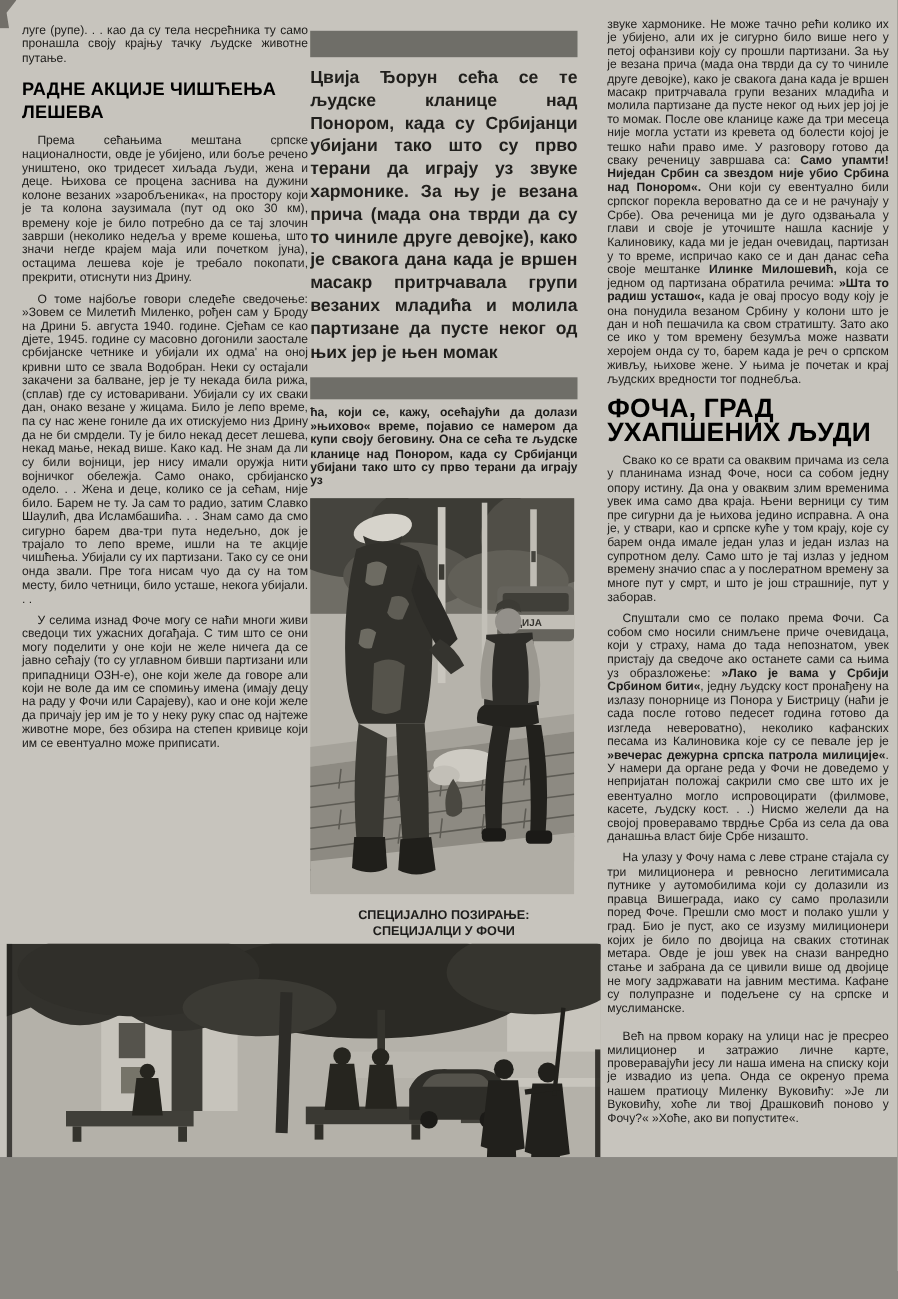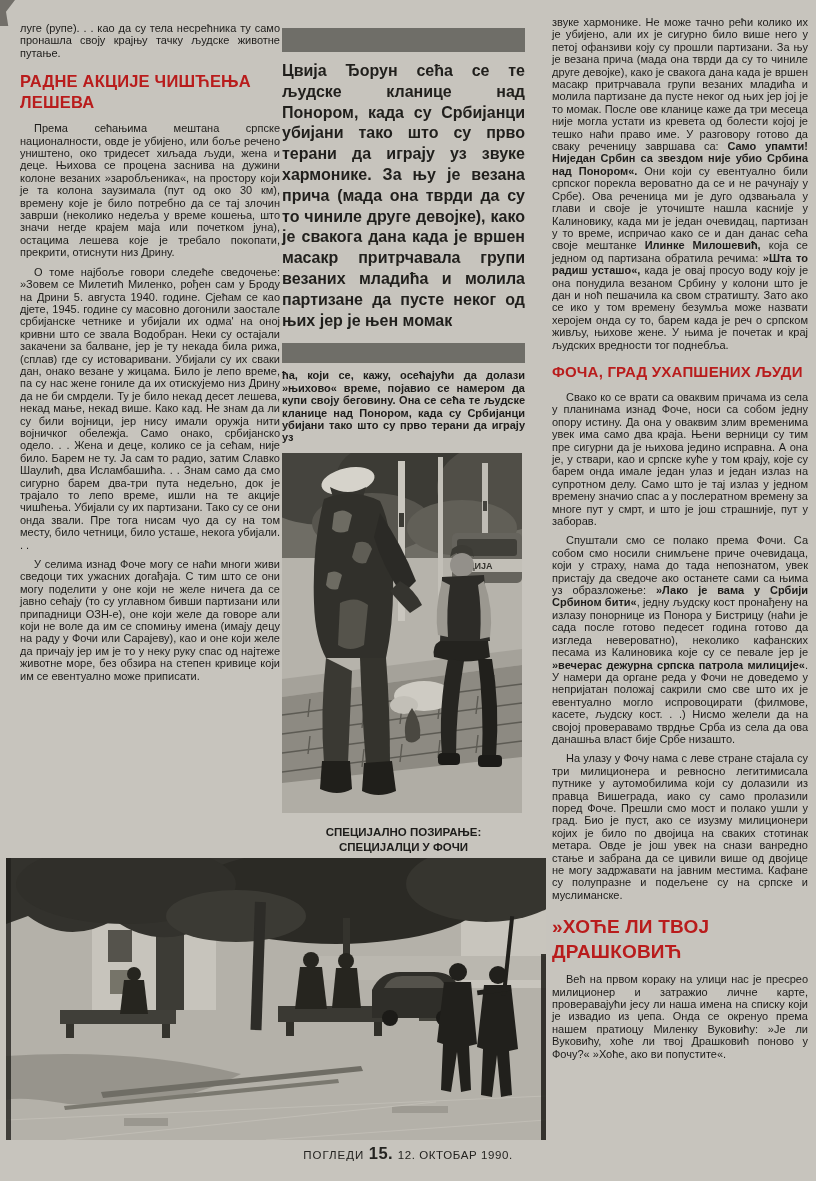--- a/index.html
+++ b/index.html
@@ -1,30 +1,30 @@
 <!DOCTYPE html>
 <html><head>
 <meta charset="utf-8">
 <style>
   html,body{margin:0;padding:0;background:#8a8882;}
   .page{
-    position:relative;width:816px;height:1181px;margin:0 auto;
+    position:relative;width:816px;height:1052px;margin:0 auto;
     background:#c7c4bd;overflow:hidden;
     font-family:"Liberation Sans",sans-serif;color:#1d1c1a;
     -webkit-font-smoothing:antialiased;
   }
   .col{position:absolute;text-align:justify;}
   .body-txt{font-size:11px;line-height:12.4px;}
   .body-txt p{margin:0 0 0 0;text-indent:14px;}
   .body-txt p.noindent{text-indent:0;}
   .body-txt p + p{margin-top:7px;}
   .b{font-weight:bold;}
-  h2.sec{font-weight:bold;letter-spacing:.2px;margin:0;color:#b91c1c;}
+  h2.sec{font-weight:bold;letter-spacing:.2px;margin:0;color:#000000;}
   .h-left{font-size:16.5px;line-height:21px;margin:12px 0 9px 0 !important;text-align:left;}
-  .h-foca{font-size:15px;line-height:22px;margin:10px 0 8px 0 !important;text-align:left;}
+  .h-foca{font-size:24px;line-height:22px;margin:10px 0 8px 0 !important;text-align:left;}
   .h-drask{font-size:19px;line-height:25px;margin:13px 0 9px 0 !important;text-align:left;}
   
   .mid-bar{background:#6f6e68;}
   .lead{font-size:16px;line-height:20.8px;font-weight:bold;color:#201f1c;text-align:justify;}
   .photo-caption{font-weight:bold;font-size:11.5px;line-height:15px;text-align:center;margin-top:12px;}
   .wide-caption{
     position:absolute;left:14px;top:884px;width:526px;text-align:center;
     font-weight:bold;font-size:18px;letter-spacing:.2px;color:#161513;
   }
   .footer{
@@ -210,21 +210,20 @@
     <rect x="535" y="96" width="5" height="186" fill="#1d1c18" opacity="0.85"></rect>
   </svg>
 
   <div class="col body-txt" style="left:552px;top:16px;width:256px;">
     <p class="noindent"><span>звуке хармонике. Не може тачно рећи колико их је убијено, али их је сигурно било више него у петој офанзиви коју су прошли партизани. За њу је везана прича (мада она тврди да су то чиниле друге девојке), како је свакога дана када је вршен масакр притрчавала групи везаних младића и молила партизане да пусте неког од њих јер јој је то момак. После ове кланице каже да три месеца није могла устати из кревета од болести којој је тешко наћи право име. У разговору готово да сваку реченицу завршава са: </span><span class="b">Само упамти! Ниједан Србин са звездом није убио Србина над Понором«.</span><span> Они који су евентуално били српског порекла вероватно да се и не рачунају у Србе). Ова реченица ми је дуго одзвањала у глави и своје је уточиште нашла касније у Калиновику, када ми је један очевидац, партизан у то време, испричао како се и дан данас сећа своје мештанке </span><span class="b">Илинке Милошевић,</span><span> која се једном од партизана обратила речима: </span><span class="b">»Шта то радиш усташо«,</span><span> када је овај просуо воду коју је она понудила везаном Србину у колони што је дан и ноћ пешачила ка свом стратишту. Зато ако се ико у том времену безумља може назвати херојем онда су то, барем када је реч о српском живљу, њихове жене. У њима је почетак и крај људских вредности тог поднебља.</span></p>
     <h2 class="sec h-foca">ФОЧА, ГРАД УХАПШЕНИХ ЉУДИ</h2>
     <p>Свако ко се врати са оваквим причама из села у планинама изнад Фоче, носи са собом једну опору истину. Да она у оваквим злим временима увек има само два краја. Њени верници су тим пре сигурни да је њихова једино исправна. А она је, у ствари, као и српске куће у том крају, које су барем онда имале један улаз и један излаз на супротном делу. Само што је тај излаз у једном времену значио спас а у послератном времену за многе пут у смрт, и што је још страшније, пут у заборав.</p>
     <p><span>Спуштали смо се полако према Фочи. Са собом смо носили снимљене приче очевидаца, који у страху, нама до тада непознатом, увек пристају да сведоче ако останете сами са њима уз образложење: </span><span class="b">»Лако је вама у Србији Србином бити«</span><span>, једну људску кост пронађену на излазу понорнице из Понора у Бистрицу (наћи је сада после готово педесет година готово да изгледа невероватно), неколико кафанских песама из Калиновика које су се певале јер је </span><span class="b">»вечерас дежурна српска патрола милиције«</span><span>. У намери да органе реда у Фочи не доведемо у непријатан положај сакрили смо све што их је евентуално могло испровоцирати (филмове, касете, људску кост. . .) Нисмо желели да на својој проверавамо тврдње Срба из села да ова данашња власт бије Србе низашто.</span></p>
     <p>На улазу у Фочу нама с леве стране стајала су три милиционера и ревносно легитимисала путнике у аутомобилима који су долазили из правца Вишеграда, иако су само пролазили поред Фоче. Прешли смо мост и полако ушли у град. Био је пуст, ако се изузму милиционери којих је било по двојица на сваких стотинак метара. Овде је још увек на снази ванредно стање и забрана да се цивили више од двојице не могу задржавати на јавним местима. Кафане су полупразне и подељене су на српске и муслиманске.</p>
     <h2 class="sec h-drask">
-      <span style="display:block">»ХОЋЕ ЛИ ТВОЈ ДРАШКОВИЋ</span>
     </h2>
     <p>Већ на првом кораку на улици нас је пресрео милиционер и затражио личне карте, проверавајући јесу ли наша имена на списку који је извадио из џепа. Онда се окренуо према нашем пратиоцу Миленку Вуковићу: »Је ли Вуковићу, хоће ли твој Драшковић поново у Фочу?« »Хоће, ако ви попустите«.</p>
   </div>
 
   <div class="footer">
     <span class="mag">ПОГЛЕДИ</span>
     <span class="issue">15.</span>
     <span class="date">12. ОКТОБАР 1990.</span>
   </div>
 

